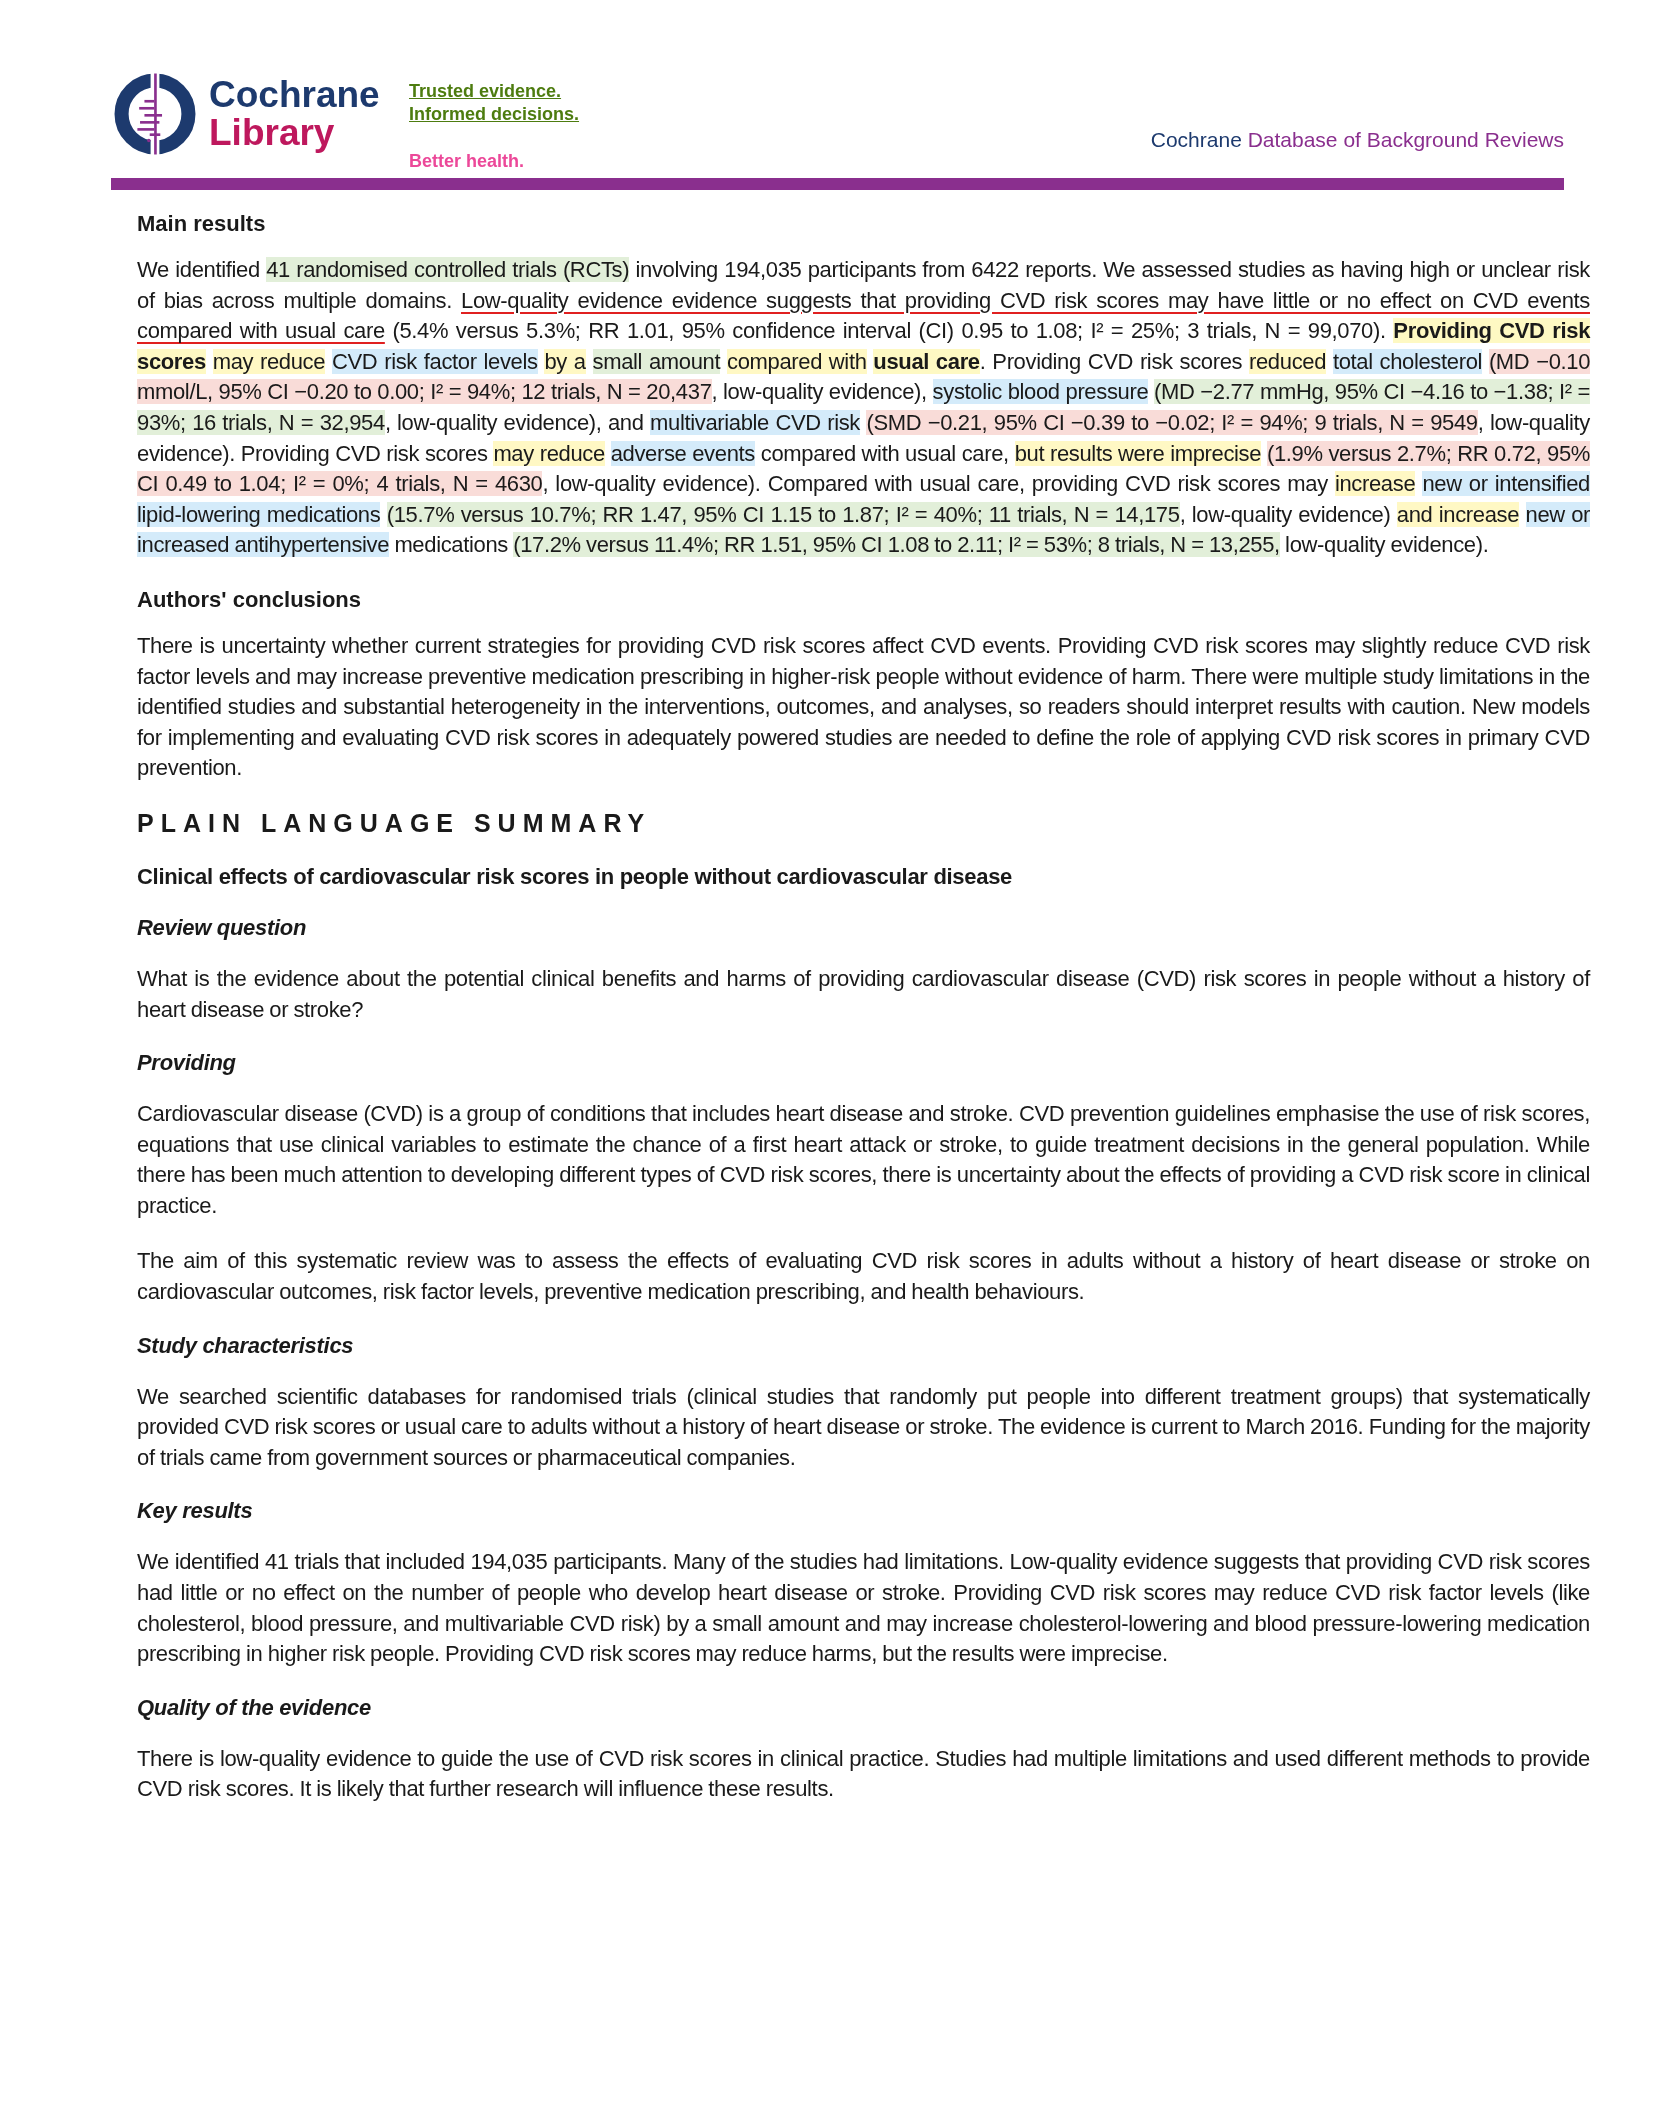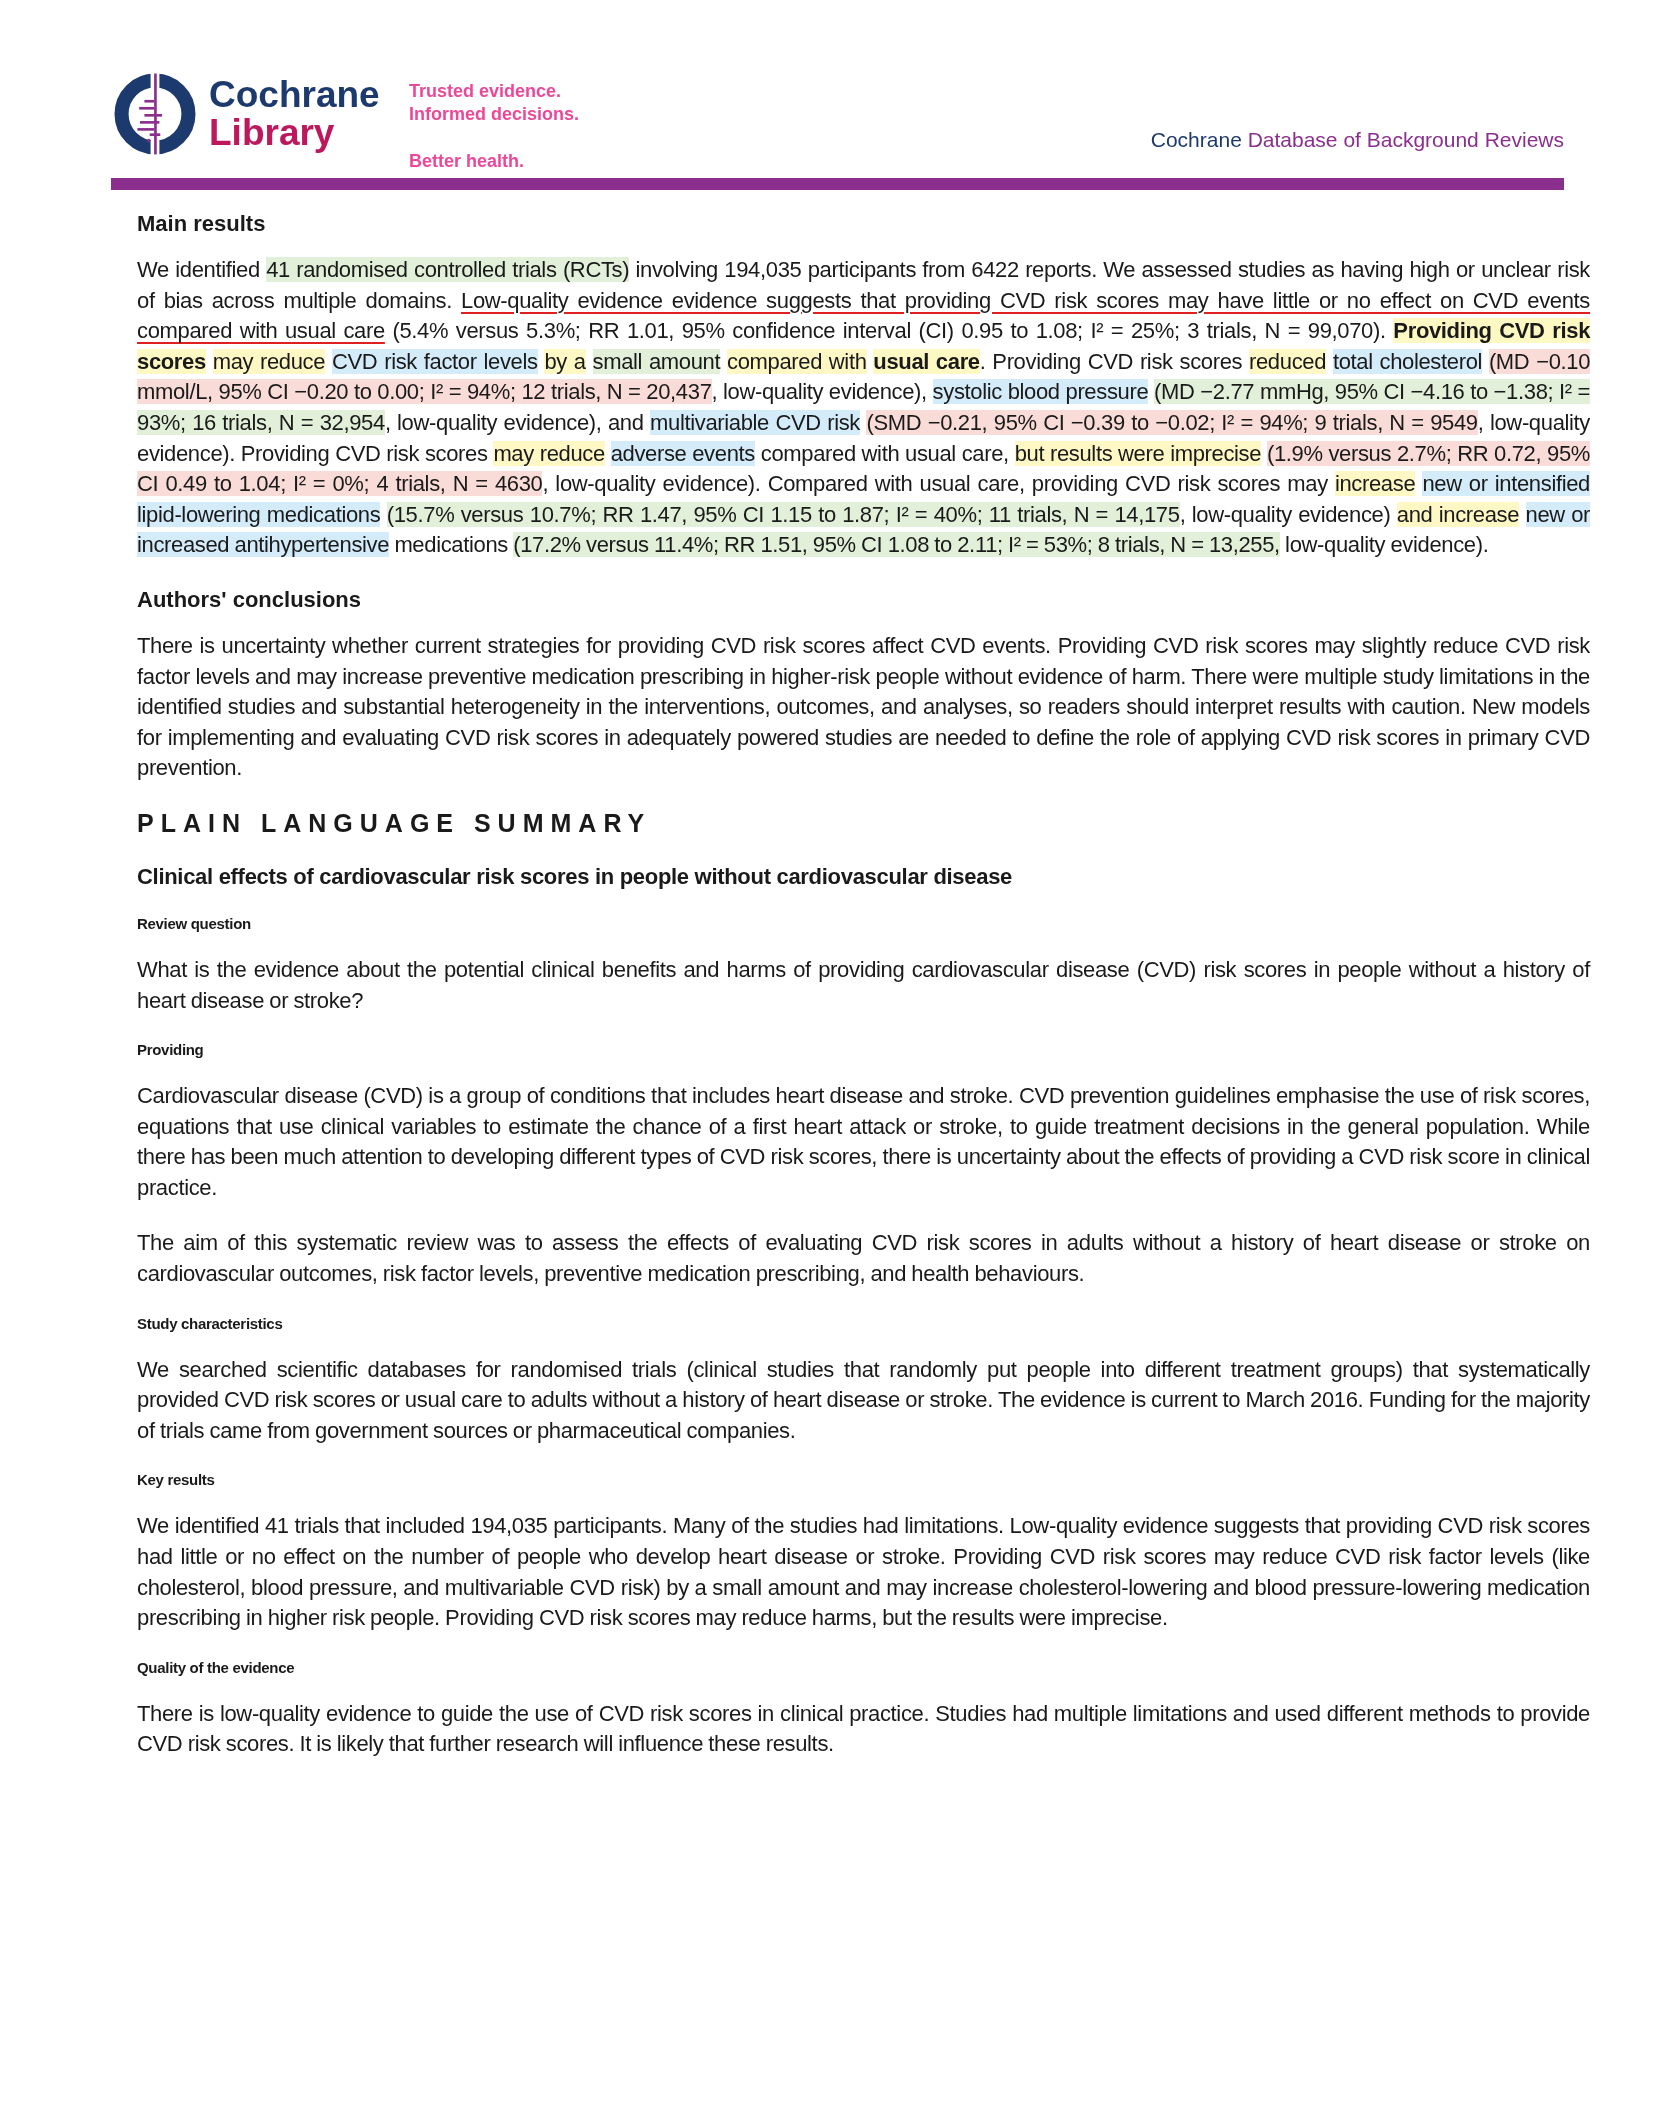--- a/index.html
+++ b/index.html
@@ -9,34 +9,34 @@
 
   
   .header { position: relative; height: 190px; }
   .logo { position: absolute; left: 0; top: 70px; display: flex; align-items: center; }
   .logo-mark { width: 88px; height: 88px; }
   .logo-words { margin-left: 10px; line-height: 38px; font-weight: bold; font-size: 37px; }
   .logo-w1 { color: #1d3a6e; display: block; }
   .logo-w2 { color: #be185d; display: block; }
   .tagline { position: absolute; left: 298px; top: 80px; font-size: 18px; font-weight: bold; line-height: 23px; }
   .tagline span { display: block; }
-  .tag1, .tag2 { color: #ec4899; }
+  .tag1, .tag2 { color: #4d7c0f; text-decoration: underline; }
   .tag3 { color: #ec4899; margin-top: 24px; }
   .db-title { position: absolute; right: 0; top: 128px; font-size: 21px; }
   .db-a { color: #1d3a6e; }
   .db-b { color: #8a2f8e; }
   .header-bar { position: absolute; left: 0; right: 0; top: 178px; height: 12px; background: #8a2f8e; }
 
   
   .content { position: absolute; left: 0; top: 210px; width: 1453px; margin-left: 26px; }
   h2.section { font-size: 22px; font-weight: bold; margin: 0 0 17px 0; line-height: 28px; }
   p.body { font-size: 22px; line-height: 30.6px; margin: 0 0 25px 0; text-align: justify; letter-spacing: -0.35px; word-spacing: -0.5px; }
   .pls { font-size: 25px; font-weight: bold; letter-spacing: 7px; margin: 10px 0 26px 0; }
   h3.pls-title { font-size: 22px; font-weight: bold; margin: 0 0 25px 0; letter-spacing: -0.3px; }
-  h4.sub { font-size: 15px; font-weight: bold; margin: 0 0 23px 0; letter-spacing: -0.3px; }
+  h4.sub { font-size: 22px; font-weight: bold; font-style: italic; margin: 0 0 23px 0; letter-spacing: -0.3px; }
 
   .hl-green  { background: #e2efd9; }
   .hl-purple { background: #fef9c3; font-weight: bold; }
   .hl-yellow { background: #fff8c4; }
   .hl-blue   { background: #d4ebfa; }
   .hl-red    { background: #f9dcd8; }
   .ul-red    { text-decoration: underline; text-decoration-color: #e02020; text-decoration-thickness: 2px; text-underline-offset: 4px; }
 </style>
 </head>
 <body>

